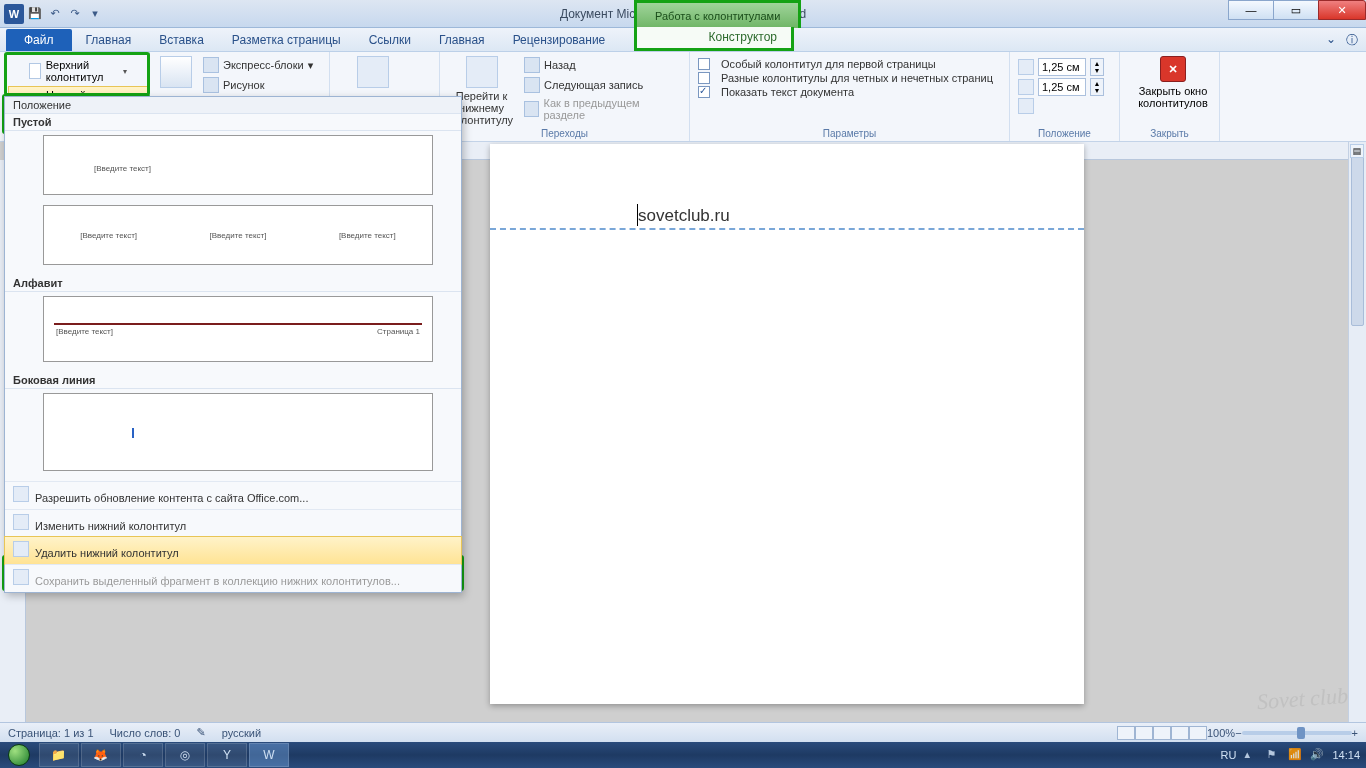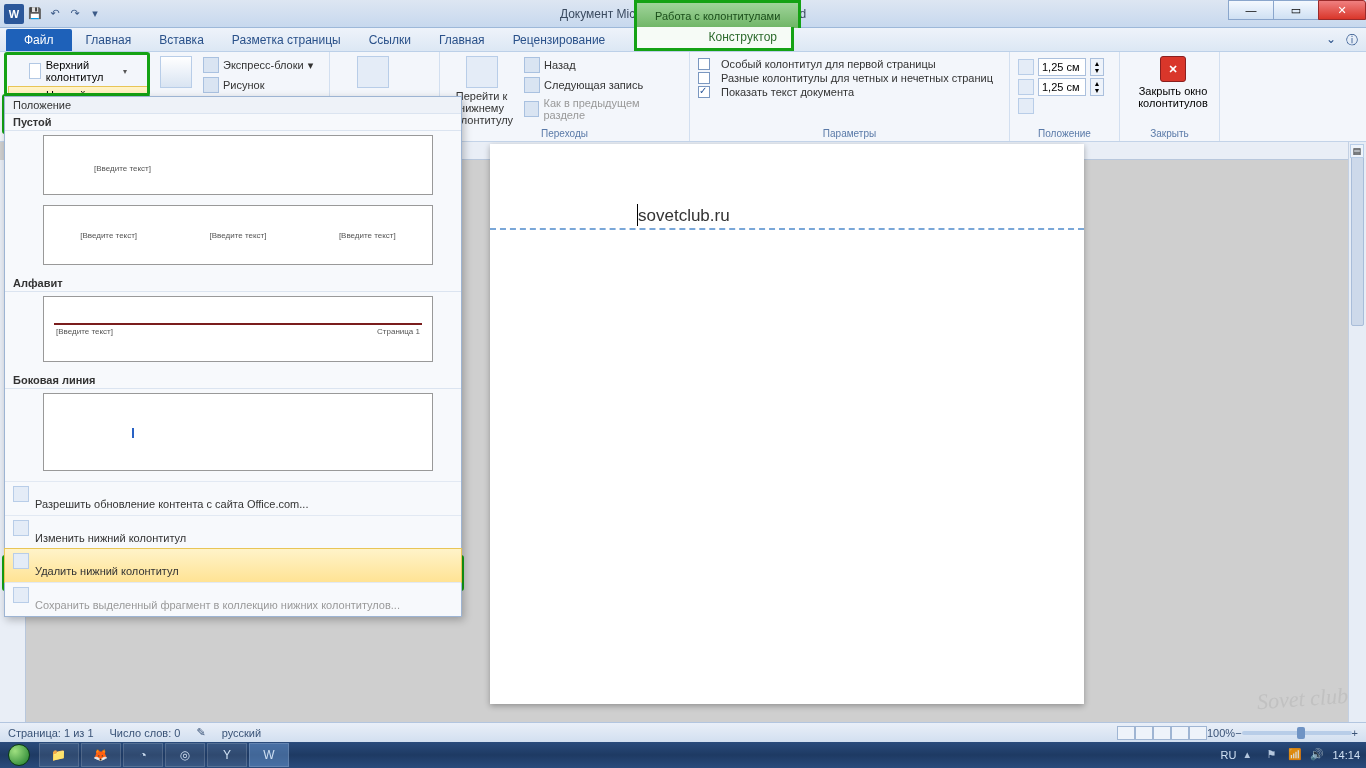--- a/index.html
+++ b/index.html
@@ -55,21 +55,21 @@
 
 
 .gallery { position:absolute; left:4px; top:96px; width:458px; background:#f7f9fc; border:1px solid #9db4d3; box-shadow:2px 3px 8px rgba(0,0,0,.25); z-index:50;}
 .gallery .sect { padding:2px 8px; font-size:11px; color:#333; background:#eef2f8; border-bottom:1px solid #dbe4f0;}
 .gallery .preview { margin:4px 28px 10px 38px; border:1px solid #999; background:#fff; height:60px; position:relative; font-size:8px; color:#555;}
 .gallery .preview.small3 { display:flex; justify-content:space-around; align-items:center;}
 .gallery .preview .ph{font-size:8px;color:#555;}
 .gallery .preview.alpha{height:66px;}
 .gallery .preview.alpha .line{position:absolute;left:10px;right:10px;top:26px;height:2px;background:#7a1d1d;}
 .gallery .preview.side{height:78px;}
-.gallery .mitem { padding:16px 10px 5px 30px; font-size:11px; color:#333; border-top:1px solid #e2e9f3; position:relative;}
+.gallery .mitem { padding:10px 10px 5px 30px; font-size:11px; color:#333; border-top:1px solid #e2e9f3; position:relative;}
 .gallery .mitem .mico{position:absolute;left:8px;top:4px;width:16px;height:16px;background:#e4ecf7;border:1px solid #b8cde8;}
 .gallery .mitem.hover { background:linear-gradient(#fff3c9,#ffe394); border:1px solid #e8c556; margin:-1px;}
 .gallery .mitem.dis { color:#9a9a9a;}
 
 
 .docarea { position:absolute; left:0; right:0; top:142px; bottom:46px; background:#cfcfcf; overflow:hidden;}
 .ruler-h { position:absolute; left:26px; right:18px; top:0; height:18px; background:#e9eef6; border-bottom:1px solid #b8c7dc;}
 .ruler-v { position:absolute; left:0; top:18px; bottom:0; width:26px; background:#e9eef6; border-right:1px solid #b8c7dc;}
 .page { position:absolute; left:490px; top:2px; width:594px; height:560px; background:#fff; box-shadow:0 2px 6px rgba(0,0,0,.3);}
 .page .hdrline{position:absolute;left:0;right:0;top:84px;border-bottom:2px dashed #7aa7d8;}

